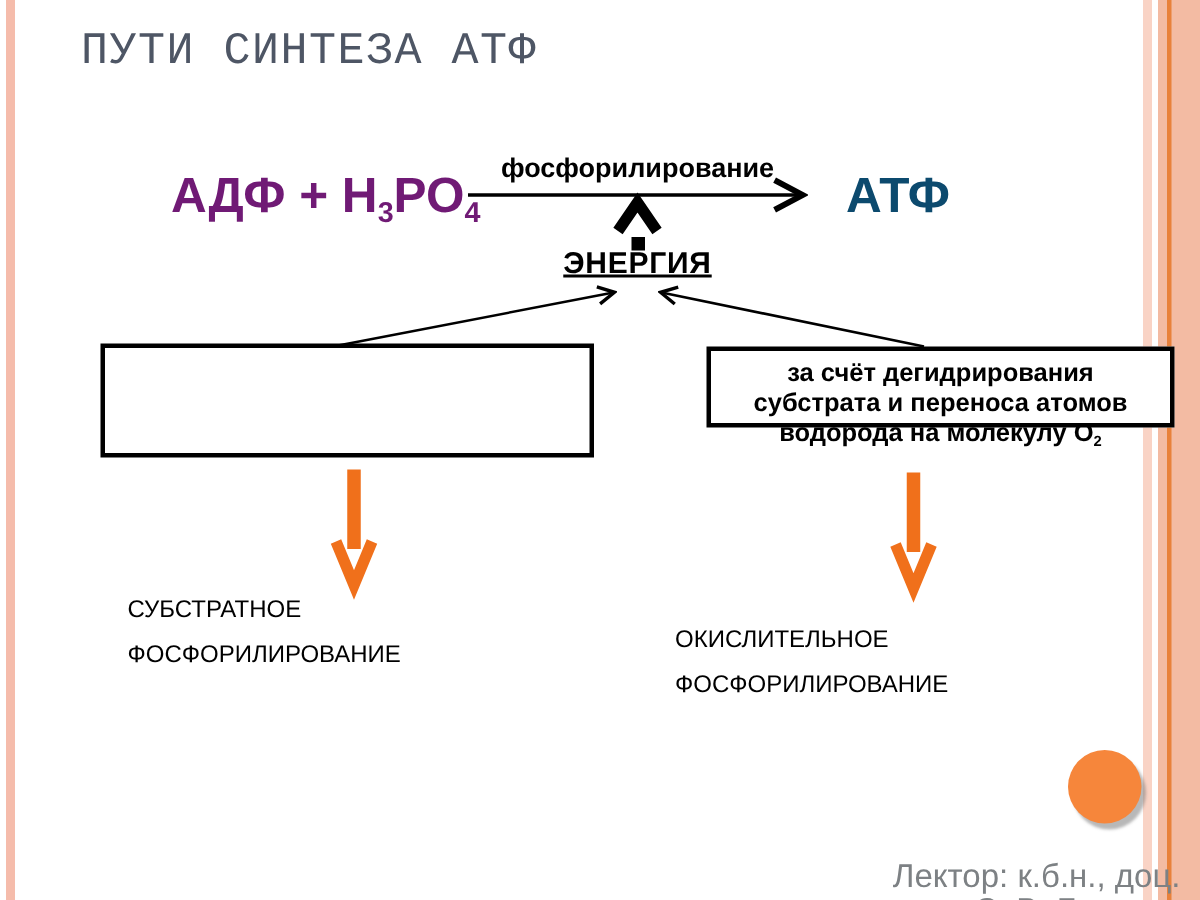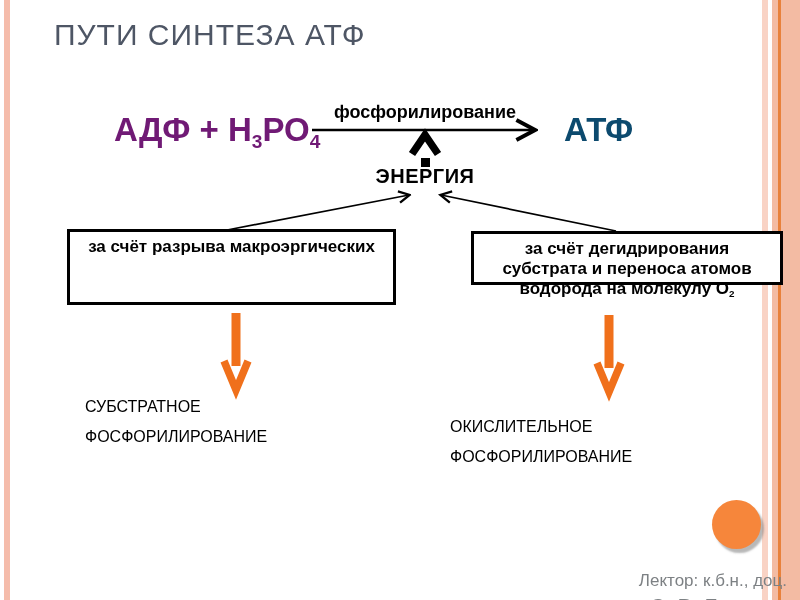--- a/index.html
+++ b/index.html
@@ -12,36 +12,36 @@
 
   
   .bar-left{left:4px;top:0;width:6px;height:600px;background:#f5bcab;}
   .stripe-thin{left:762px;top:0;width:6px;height:600px;background:#f9d3c5;}
   .stripe-band{left:772px;top:0;width:28px;height:600px;background:#f3bba3;}
   .stripe-line{left:778px;top:0;width:3px;height:600px;background:#e8813b;}
 
   
   .title{
     left:54px;top:18px;width:600px;
-    font-family:Liberation Sans, sans-serif;
+    font-family:Liberation Mono, monospace;
     font-size:30px;color:#4e5665;letter-spacing:1px;
     white-space:nowrap;
   }
 
   
   .reactant{left:114px;top:111px;font-size:33px;font-weight:bold;color:#701a75;white-space:nowrap;}
   .product {left:564px;top:111px;font-size:33px;font-weight:bold;color:#0c4a6e;}
   sub.f{font-size:0.58em;vertical-align:-0.35em;font-weight:bold;}
   .process-label{
     left:312px;top:102px;width:226px;text-align:center;
     font-size:18px;font-weight:bold;color:#000;
   }
   .energy-label{
     left:365px;top:165px;width:120px;text-align:center;
-    font-size:20px;font-weight:bold;color:#000;letter-spacing:0.5px;
+    font-size:20px;font-weight:bold;color:#000;letter-spacing:0.5px;text-decoration:underline;
   }
 
   
   .src-box{
     border:3px solid #000;background:#fff;
     font-size:17px;font-weight:bold;color:#000;
     text-align:center;line-height:20px;padding-top:5px;
     box-sizing:border-box;
   }
   .box-left {left:67px; top:229px;width:329px;height:76px;}
@@ -54,21 +54,21 @@
   
   .circle{
     left:712px;top:500px;width:49px;height:49px;border-radius:50%;
     background:#f6863b;
     box-shadow:3px 4px 2px rgba(125,125,125,0.55);
   }
 
   
   .footer-line1{
     right:13px;top:571px;
-    font-size:17px;color:#7d8184;white-space:nowrap;
+    font-size:22px;color:#7d8184;white-space:nowrap;
   }
   .footer-line2{
     right:75px;top:594px;
     font-size:22px;color:#7d8184;white-space:nowrap;
   }
 
   svg.overlay{position:absolute;left:0;top:0;pointer-events:none;}
 </style>
 </head>
 <body>
@@ -80,21 +80,20 @@
 
 <div class="abs title">ПУТИ СИНТЕЗА АТФ</div>
 
 <div class="abs reactant"><span>АДФ + Н</span><sub class="f">3</sub><span>РО</span><sub class="f">4</sub></div>
 
 <div class="abs process-label">фосфорилирование</div>
 <div class="abs product">АТФ</div>
 <div class="abs energy-label">ЭНЕРГИЯ</div>
 
 <div class="abs src-box box-left">
-  <div>за счёт разрыва макроэргических</div>
 </div>
 
 <div class="abs src-box box-right">
   <div>за счёт дегидрирования</div>
   <div>субстрата и переноса атомов</div>
   <div><span>водорода на молекулу О</span><sub class="f">2</sub></div>
 </div>
 
 <div class="abs pline pw-left pl1">СУБСТРАТНОЕ</div>
 <div class="abs pline pw-left pl2">ФОСФОРИЛИРОВАНИЕ</div>

